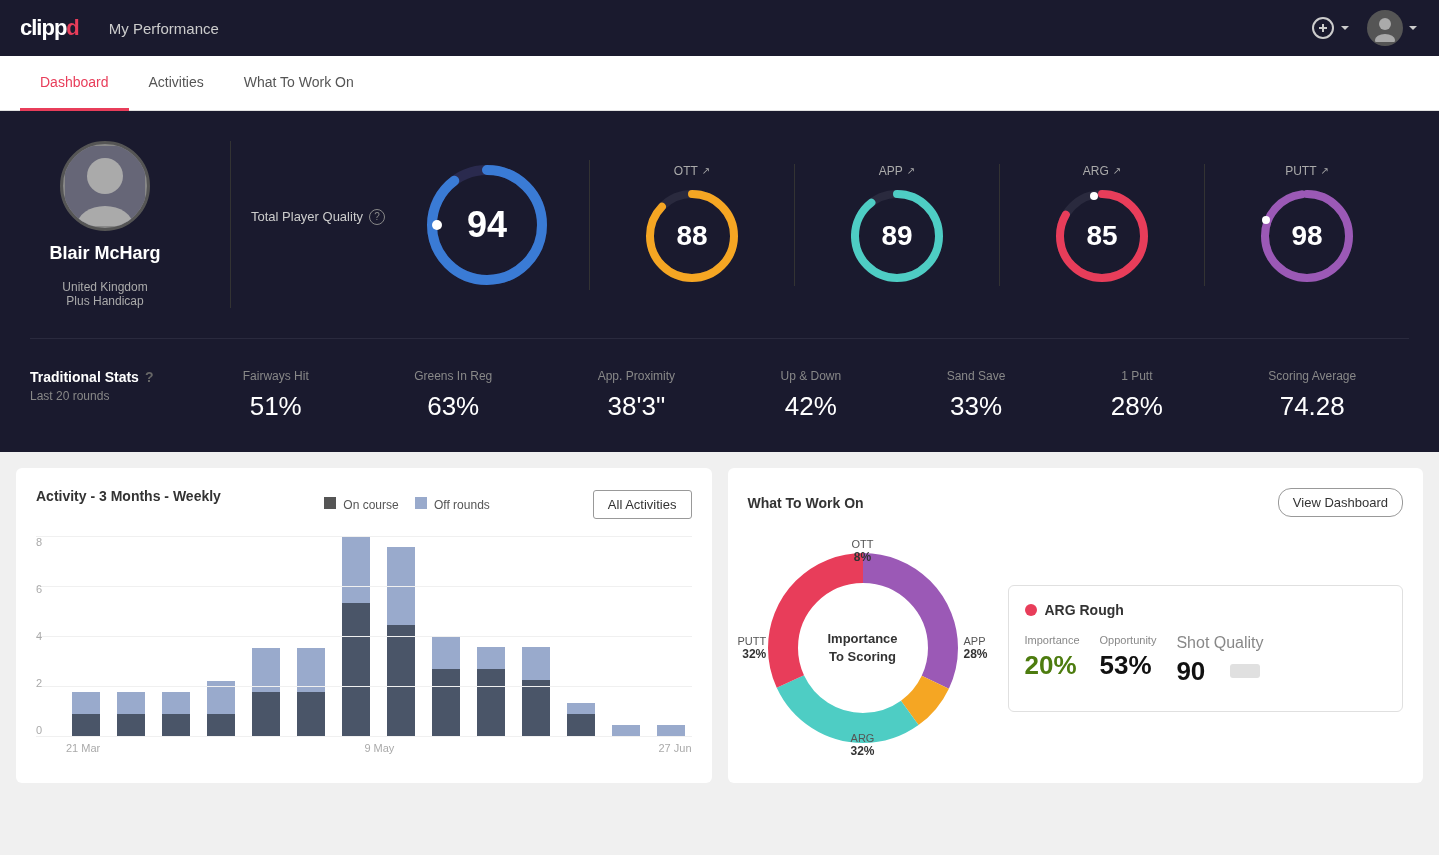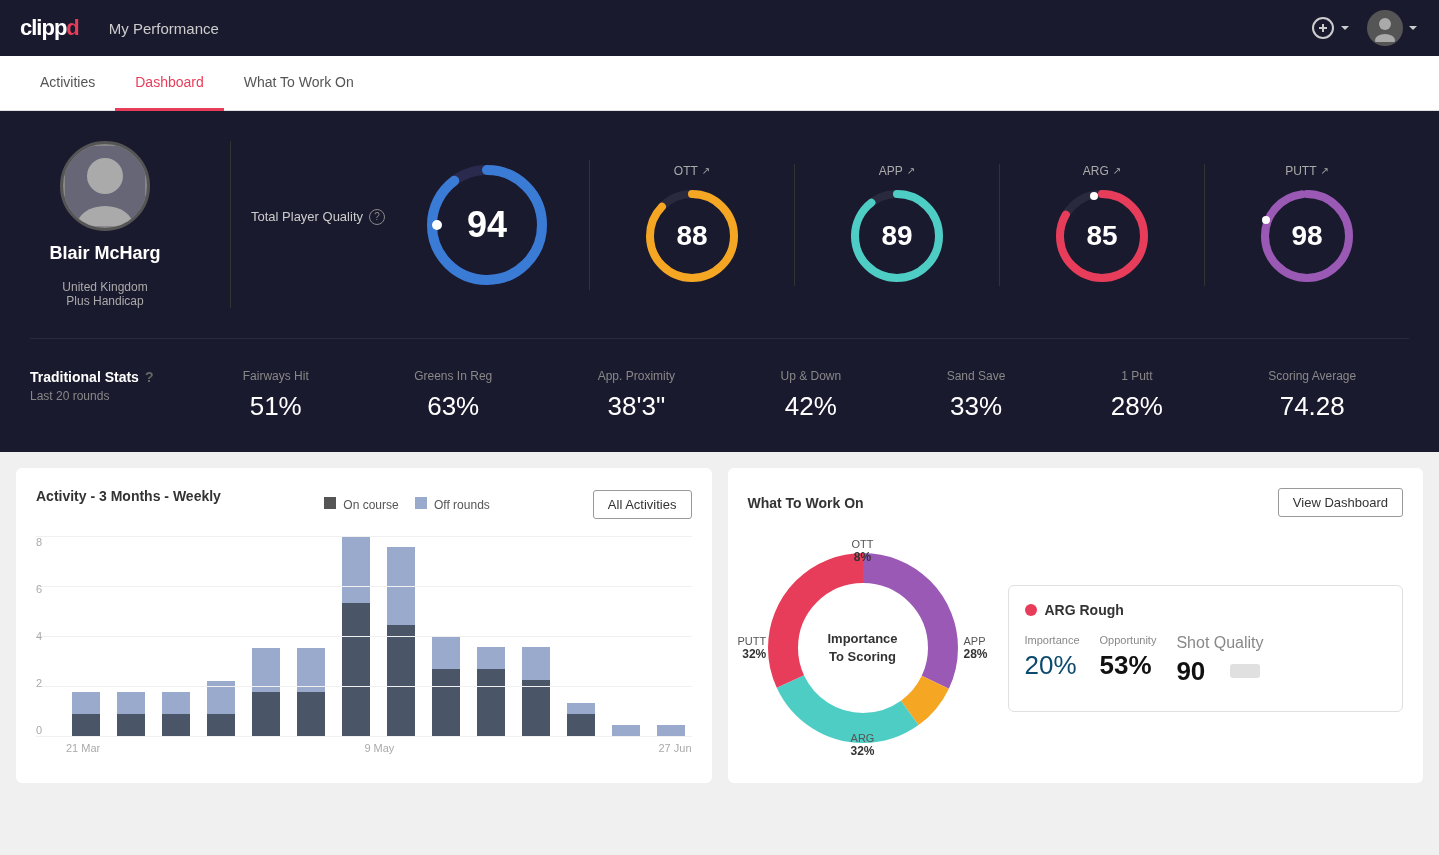--- a/index.html
+++ b/index.html
@@ -305,21 +305,21 @@
       display: flex;
       gap: 20px;
       margin-bottom: 8px;
     }
     .view-dashboard-btn {
       border: 1px solid #999;
       background: #fff;
       padding: 6px 14px;
       font-size: 13px;
       cursor: pointer;
-      border-radius: 3px;
+      border-radius: 13px;
       color: #333;
       margin-left: auto;
       display: block;
     }
     .wtwo-header {
       display: flex;
       align-items: center;
       margin-bottom: 16px;
     }
     .wtwo-title {
@@ -355,22 +355,22 @@
           </svg>
       </div>
       <svg width="12" height="12" viewBox="0 0 12 12" fill="#ccc">
           <path d="M2 4l4 4 4-4"></path>
         </svg>
     </div>
   </div>
 </nav>
 
 <div class="tab-bar">
+  <div class="tab active">Dashboard</div>
   <div class="tab">Activities</div>
-  <div class="tab active">Dashboard</div>
   <div class="tab">What To Work On</div>
 </div>
 
 <div class="hero">
   <div class="hero-top">
 
     <div class="player-info">
       <div class="player-avatar">
         <svg viewBox="0 0 80 80" fill="none">
           <rect width="80" height="80" fill="#667"></rect>
@@ -651,21 +651,21 @@
 
       <div style="flex:1;">
         <div class="wtwo-card">
           <div class="wtwo-card-title">
             <div style="width:12px;height:12px;border-radius:50%;background:#e83d5a;"></div>
             <span>ARG Rough</span>
           </div>
           <div class="wtwo-metrics">
             <div>
               <div style="font-size:11px;color:#888;margin-bottom:4px;">Importance</div>
-              <div style="font-size:26px;font-weight:400;color:#0c4a6e;">20%</div>
+              <div style="font-size:26px;font-weight:700;color:#4d7c0f;">20%</div>
             </div>
             <div>
               <div style="font-size:11px;color:#888;margin-bottom:4px;">Opportunity</div>
               <div style="font-size:26px;font-weight:700;color:#111;">53%</div>
             </div>
             <div>
               <div style="font-size:16px;color:#888;margin-bottom:4px;">Shot Quality</div>
               <div style="display:flex;align-items:center;gap:25px;">
                 <span style="font-size:26px;font-weight:700;color:#111;">90</span>
                 <div style="width:30px;height:14px;background:#e0e0e0;border-radius:3px;"></div>

